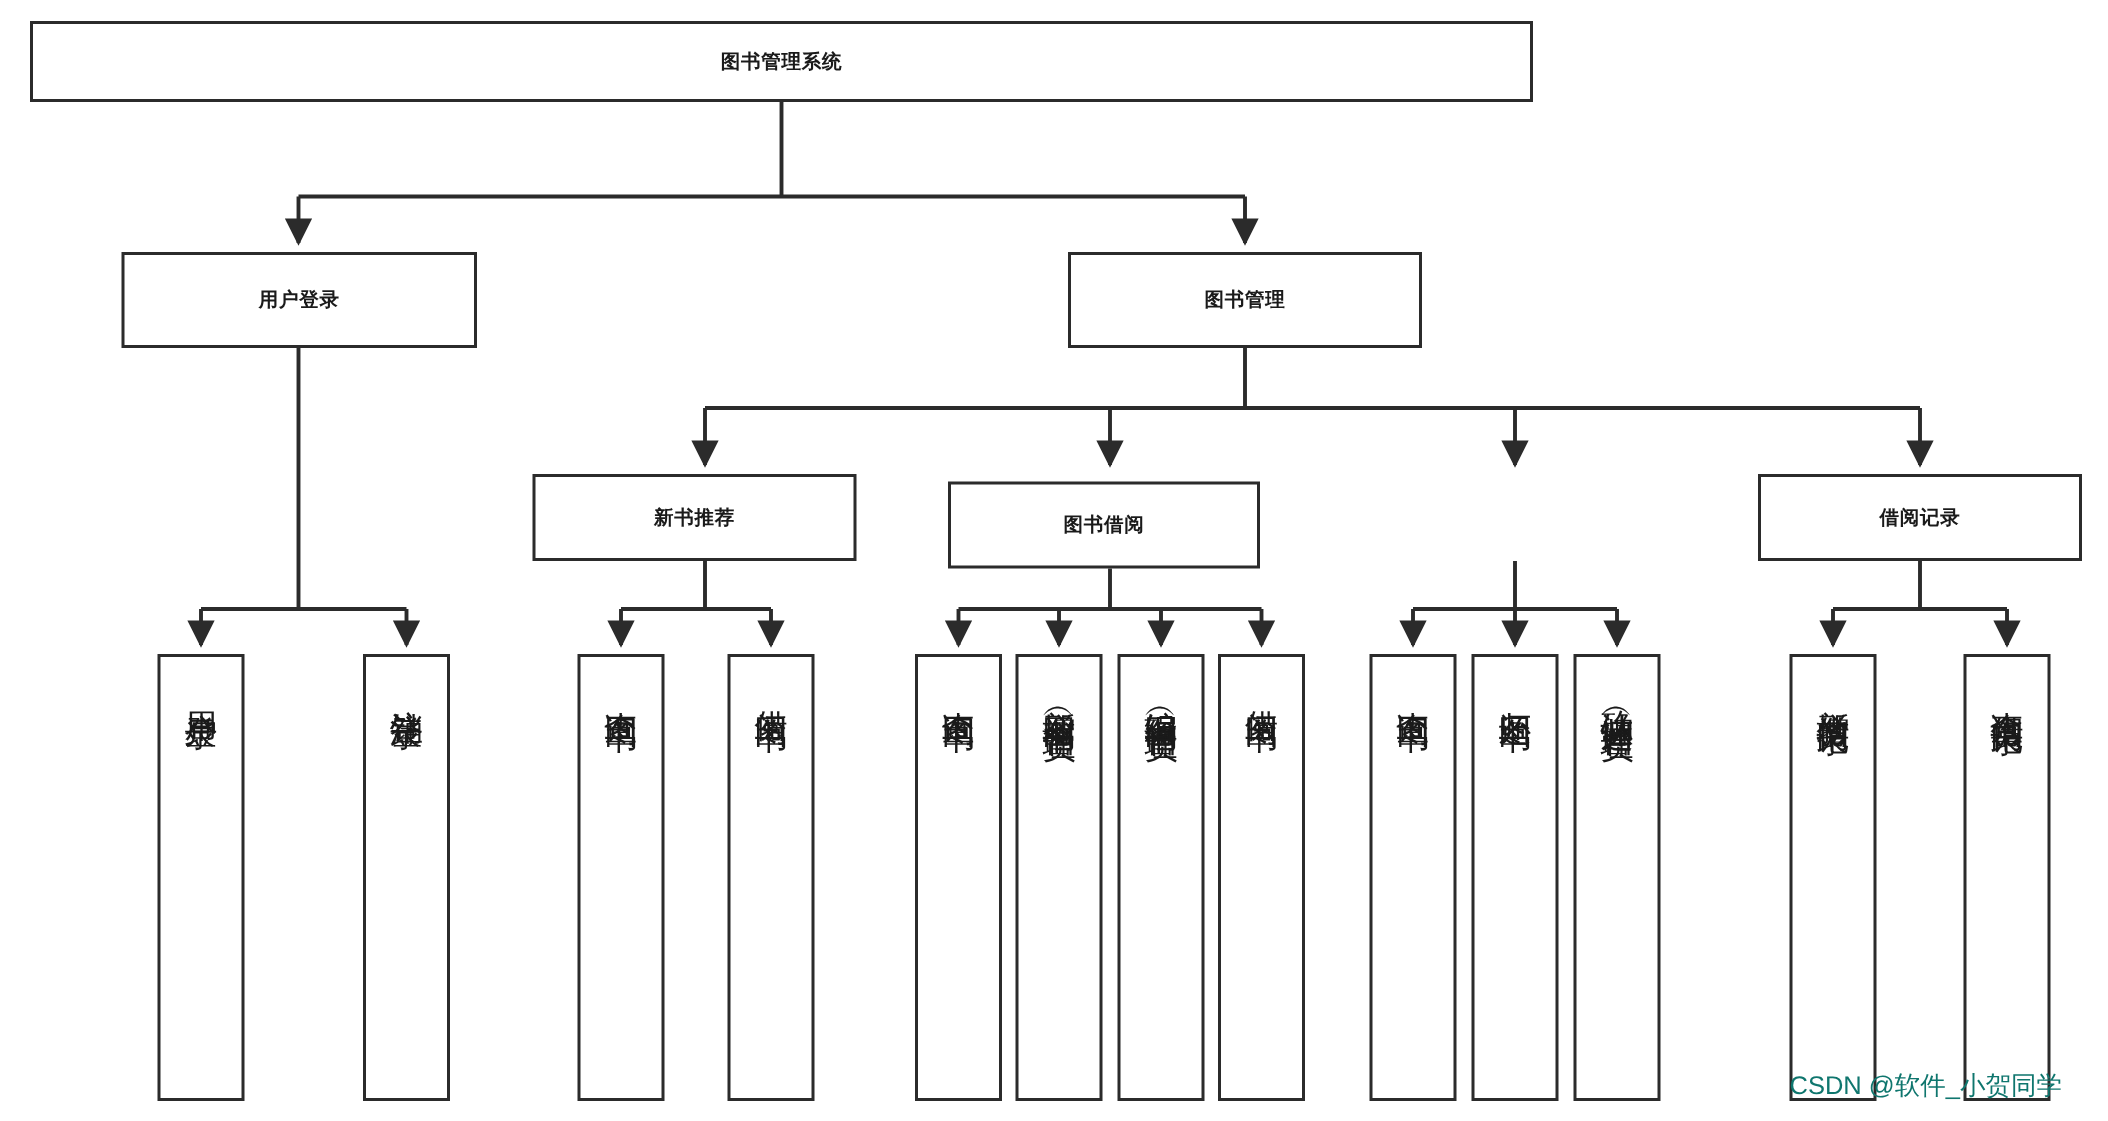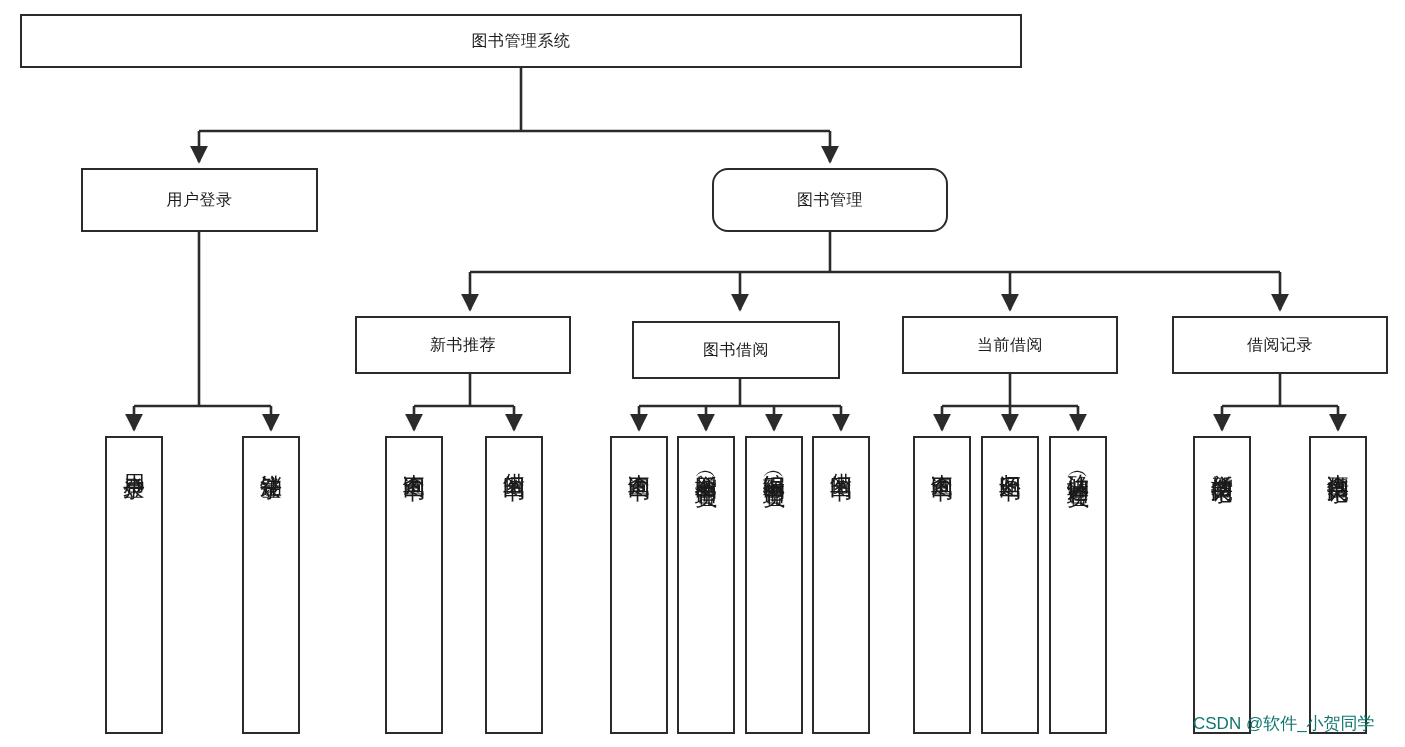--- a/index.html
+++ b/index.html
@@ -39,22 +39,23 @@
   }
   .node .cap {
     display: block;
     line-height: 1.12;
     text-align: center;
     white-space: nowrap;
   }
   .node-root .cap,
   .node-l1 .cap,
   .node-l2 .cap {
-    font-size: 16px;
+    font-size: 13px;
     letter-spacing: 0.5px;
+    font-weight: bold;
   }
   
   .node-leaf {
     align-items: flex-start;
     padding-top: 18px;
   }
   .node-leaf .cap {
     writing-mode: vertical-rl;
     text-orientation: upright;
     -webkit-text-orientation: upright;
@@ -133,35 +134,32 @@
   </svg>
 
   <div class="node node-root" style="left:20px; top:14px; width:1002px; height:54px;">
     <span class="cap">图书管理系统</span>
   </div>
 
   <div class="node node-l1" style="left:81px; top:168px; width:237px; height:64px;">
     <span class="cap">用户登录</span>
   </div>
 
-  <div class="node node-l1" style="left:712px; top:168px; width:236px; height:64px;border-radius:16px;">
+  <div class="node node-l1" style="left:712px; top:168px; width:236px; height:64px;">
     <span class="cap">图书管理</span>
   </div>
 
   <div class="node node-l2" style="left:355px; top:316px; width:216px; height:58px;">
     <span class="cap">新书推荐</span>
   </div>
 
   <div class="node node-l2" style="left:632px; top:321px; width:208px; height:58px;">
     <span class="cap">图书借阅</span>
   </div>
 
-  <div class="node node-l2" style="left:902px; top:316px; width:216px; height:58px;">
-    <span class="cap">当前借阅</span>
-  </div>
 
   <div class="node node-l2" style="left:1172px; top:316px; width:216px; height:58px;">
     <span class="cap">借阅记录</span>
   </div>
 
   <div class="node node-leaf" style="left:105px; top:436px; width:58px; height:298px;">
     <span class="cap">用户登录</span>
   </div>
 
   <div class="node node-leaf" style="left:242px; top:436px; width:58px; height:298px;">

